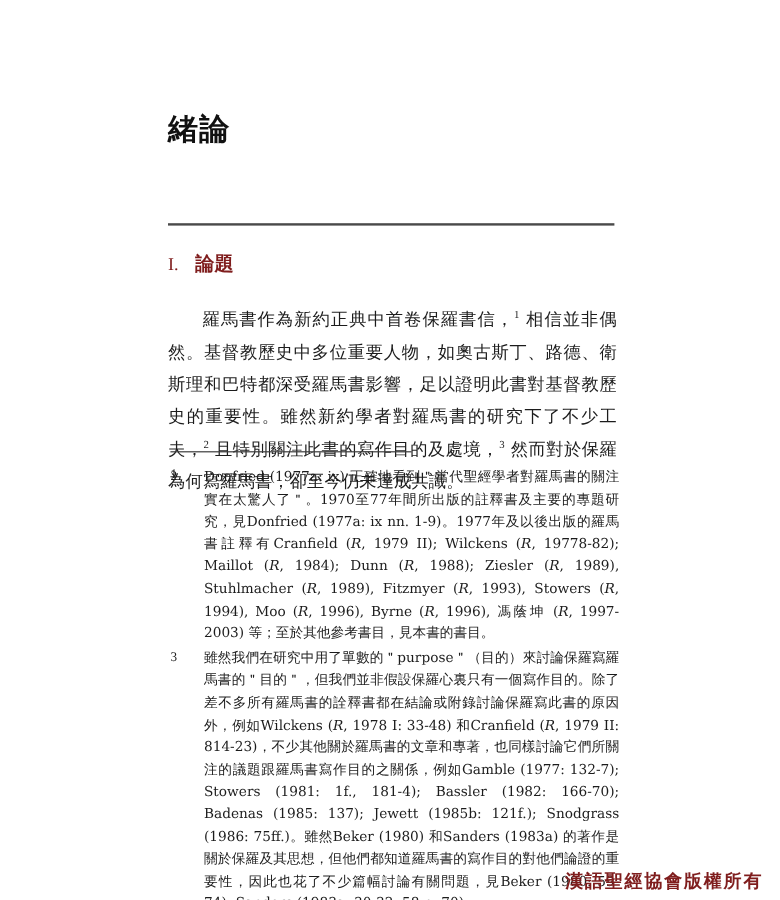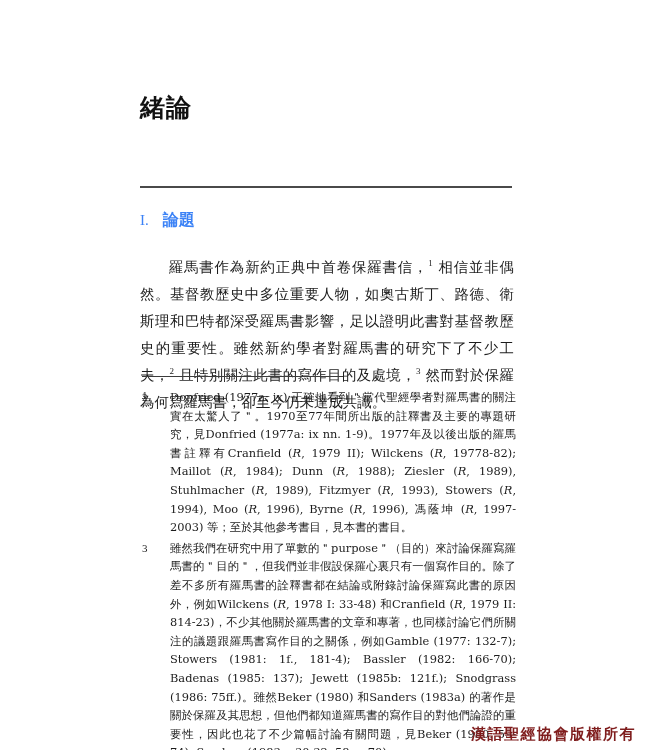--- a/index.html
+++ b/index.html
@@ -44,21 +44,21 @@
     height: 2px;
     background: #4a4a4a;
   }
 
   
   .section-heading {
     position: absolute;
     left: 140px;
     top: 210px;
     font-size: 16px;
-    color: #3b82f6;
+    color: #7f1d1d;
     white-space: nowrap;
   }
   .section-heading .sec-num {
     font-family: "Liberation Serif", "DejaVu Serif", serif;
     font-size: 15px;
     margin-right: 14px;
   }
   .section-heading .sec-label {
     font-weight: bold;
     font-family: "DejaVu Serif", "Liberation Serif", serif;

